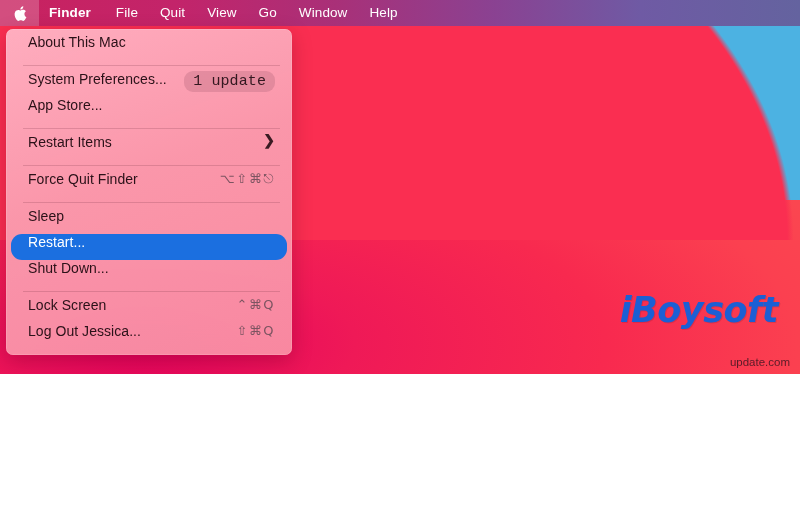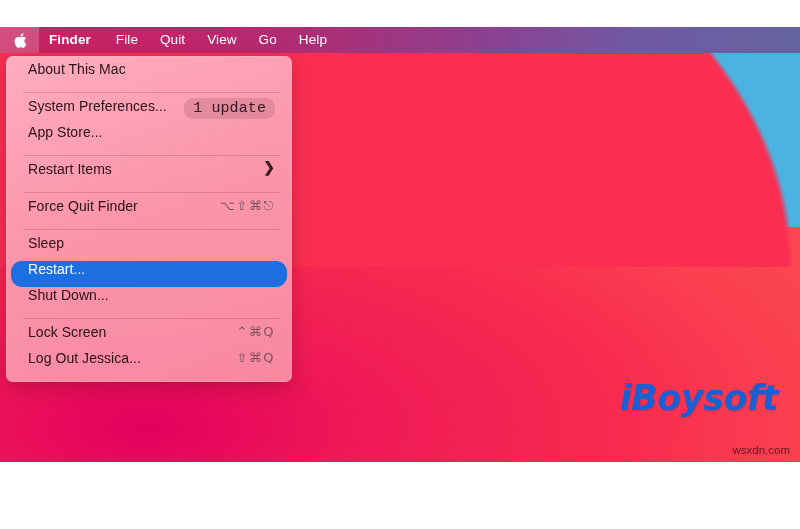--- a/index.html
+++ b/index.html
@@ -8,24 +8,23 @@
     padding: 0;
     width: 800px;
     height: 529px;
     overflow: hidden;
     font-family: "Liberation Sans", sans-serif;
   }
 
   #screen {
     position: relative;
     width: 800px;
-    height: 435px;
+    height: 374px;
     overflow: hidden;
     background: #f43a55;
-    margin-top: 27px;
   }
 
   
   .wallpaper {
     position: absolute;
     inset: 0;
     background:
       radial-gradient(120% 95% at 18% 92%, #e3005e 0%, #ef1957 22%, #f8294f 48%, #fb4050 68%, #fb5250 100%);
   }
   .wallpaper-blue {
@@ -192,20 +191,21 @@
           <path d="M11.4 8.9c0-1.8 1.4-2.7 1.5-2.7-0.8-1.2-2.1-1.4-2.6-1.4-1.1-0.1-2.2 0.7-2.7 0.7-0.6 0-1.5-0.6-2.4-0.6-1.2 0-2.4 0.7-3 1.8-1.3 2.2-0.3 5.6 0.9 7.4 0.6 0.9 1.4 1.9 2.3 1.8 0.9 0 1.3-0.6 2.4-0.6 1.1 0 1.4 0.6 2.4 0.6 1 0 1.6-0.9 2.2-1.8 0.7-1 1-2 1-2.1C13.3 11.9 11.4 11.2 11.4 8.9z"></path>
           <path d="M9.6 3.5C10.1 2.9 10.4 2.1 10.3 1.2 9.6 1.3 8.7 1.7 8.2 2.3 7.7 2.9 7.3 3.8 7.4 4.6 8.2 4.7 9.1 4.2 9.6 3.5z"></path>
         </svg>
       </span>
     </div>
     <div class="menubar-item appname">Finder</div>
     <div class="menubar-item">File</div>
     <div class="menubar-item">Quit</div>
     <div class="menubar-item">View</div>
     <div class="menubar-item">Go</div>
+    <div class="menubar-item">Window</div>
     <div class="menubar-item">Help</div>
   </div>
 
   <div class="menu" id="apple-menu">
       <div class="menu-item">
         <span class="label">About This Mac</span>
         <span class="spacer"></span>
       </div>
       <div class="separator"></div>
       <div class="menu-item">
@@ -249,15 +249,15 @@
         <span class="shortcut">⌃⌘Q</span>
       </div>
       <div class="menu-item">
         <span class="label">Log Out Jessica...</span>
         <span class="spacer"></span>
         <span class="shortcut">⇧⌘Q</span>
       </div>
     </div>
 
   <div class="watermark">iBoysoft</div>
-  <div class="sitetag">wsxdn.com</div>
+  <div class="sitetag">update.com</div>
 
 </div>
 
 </body></html>

